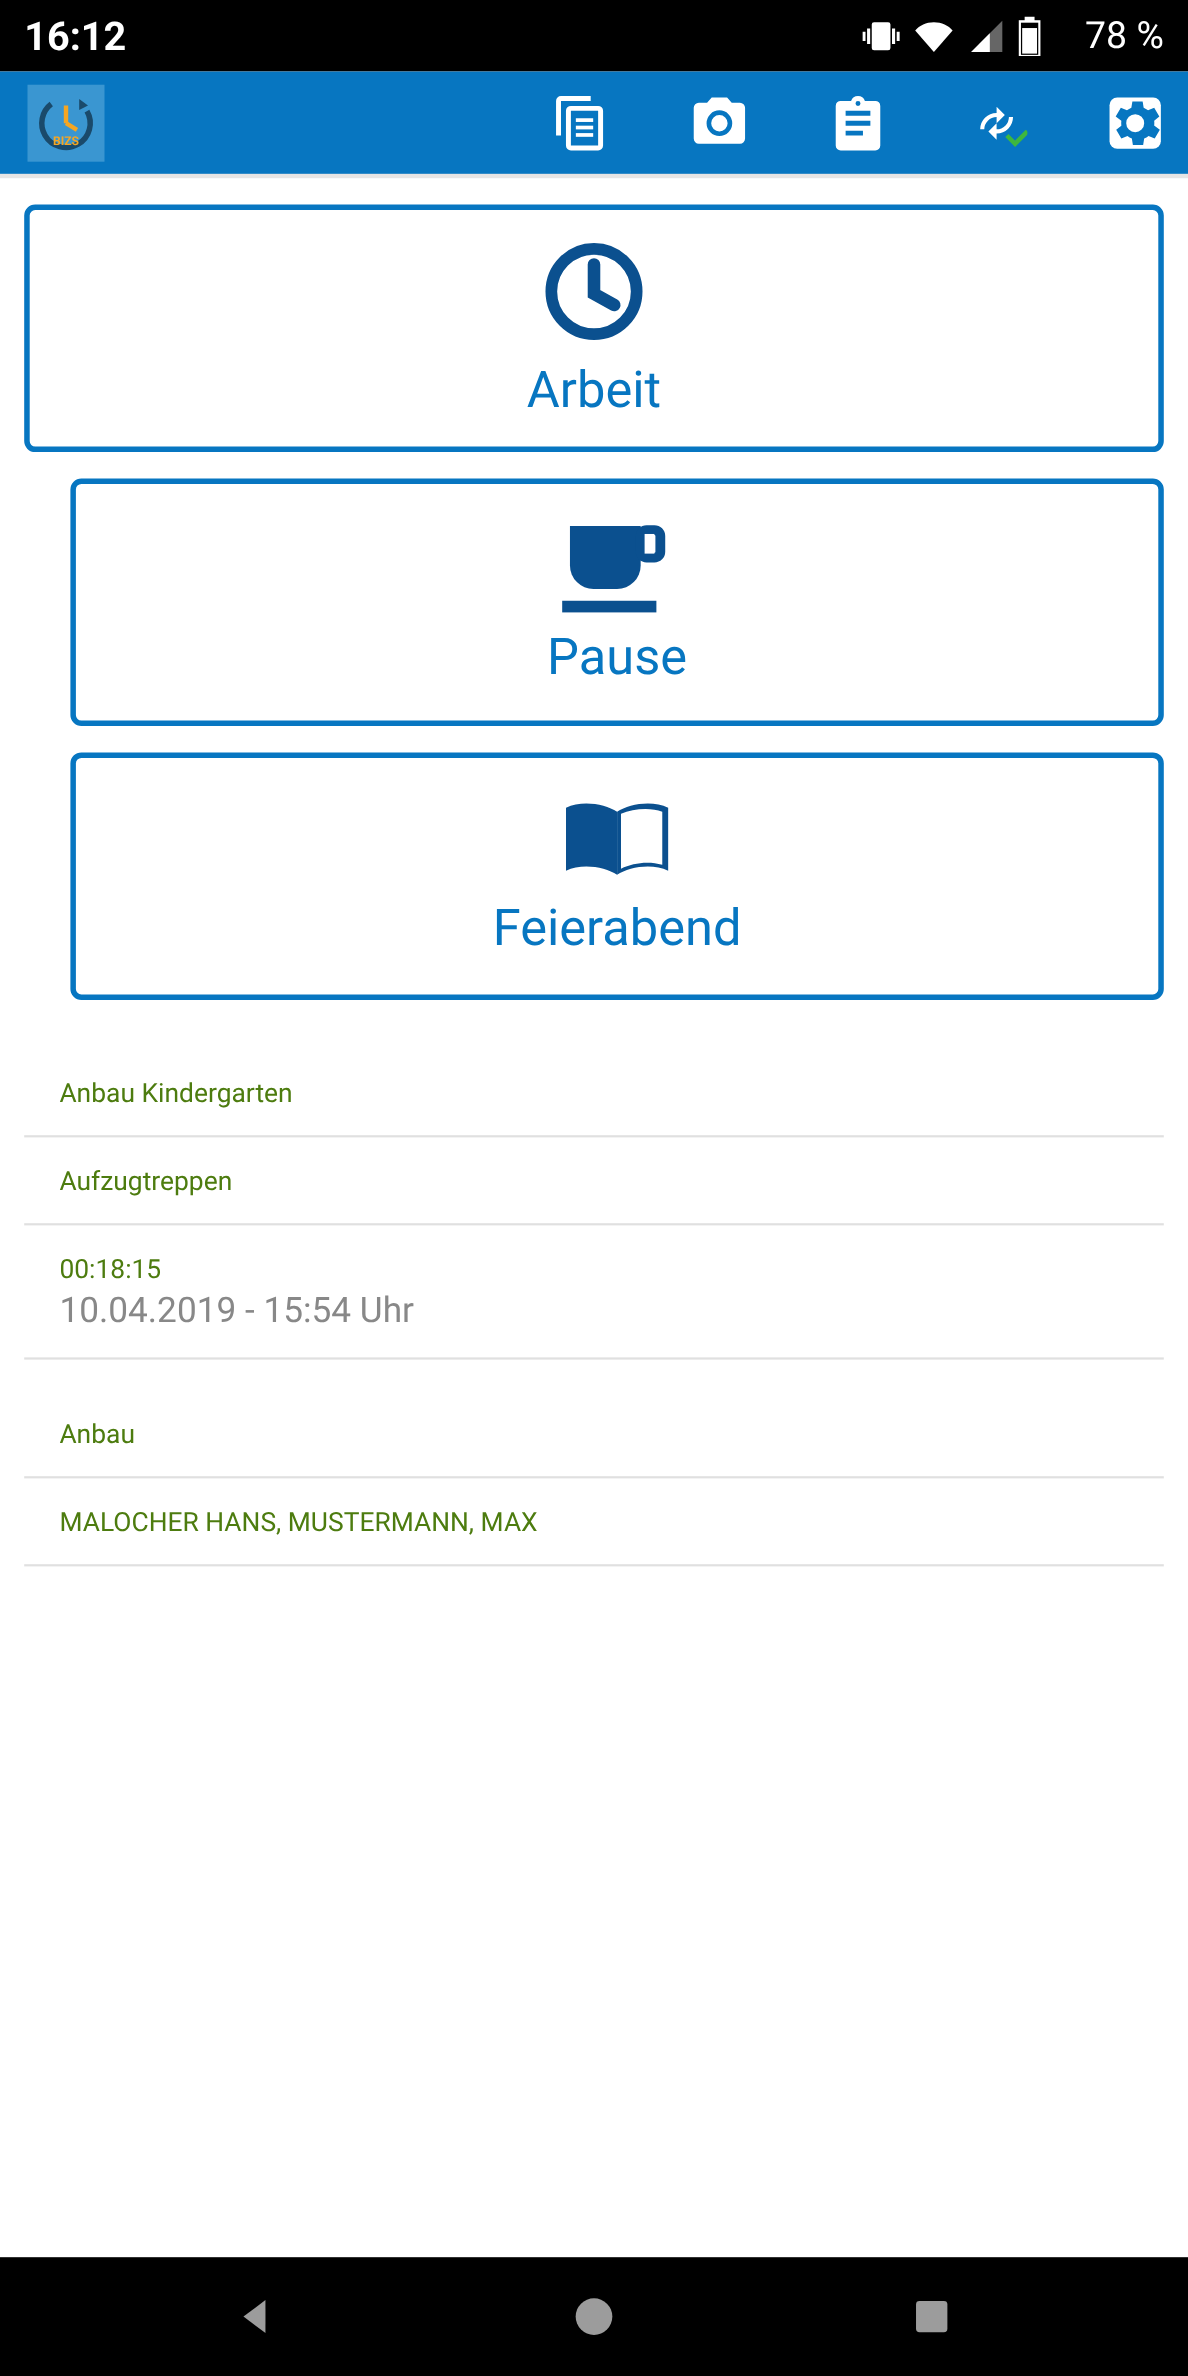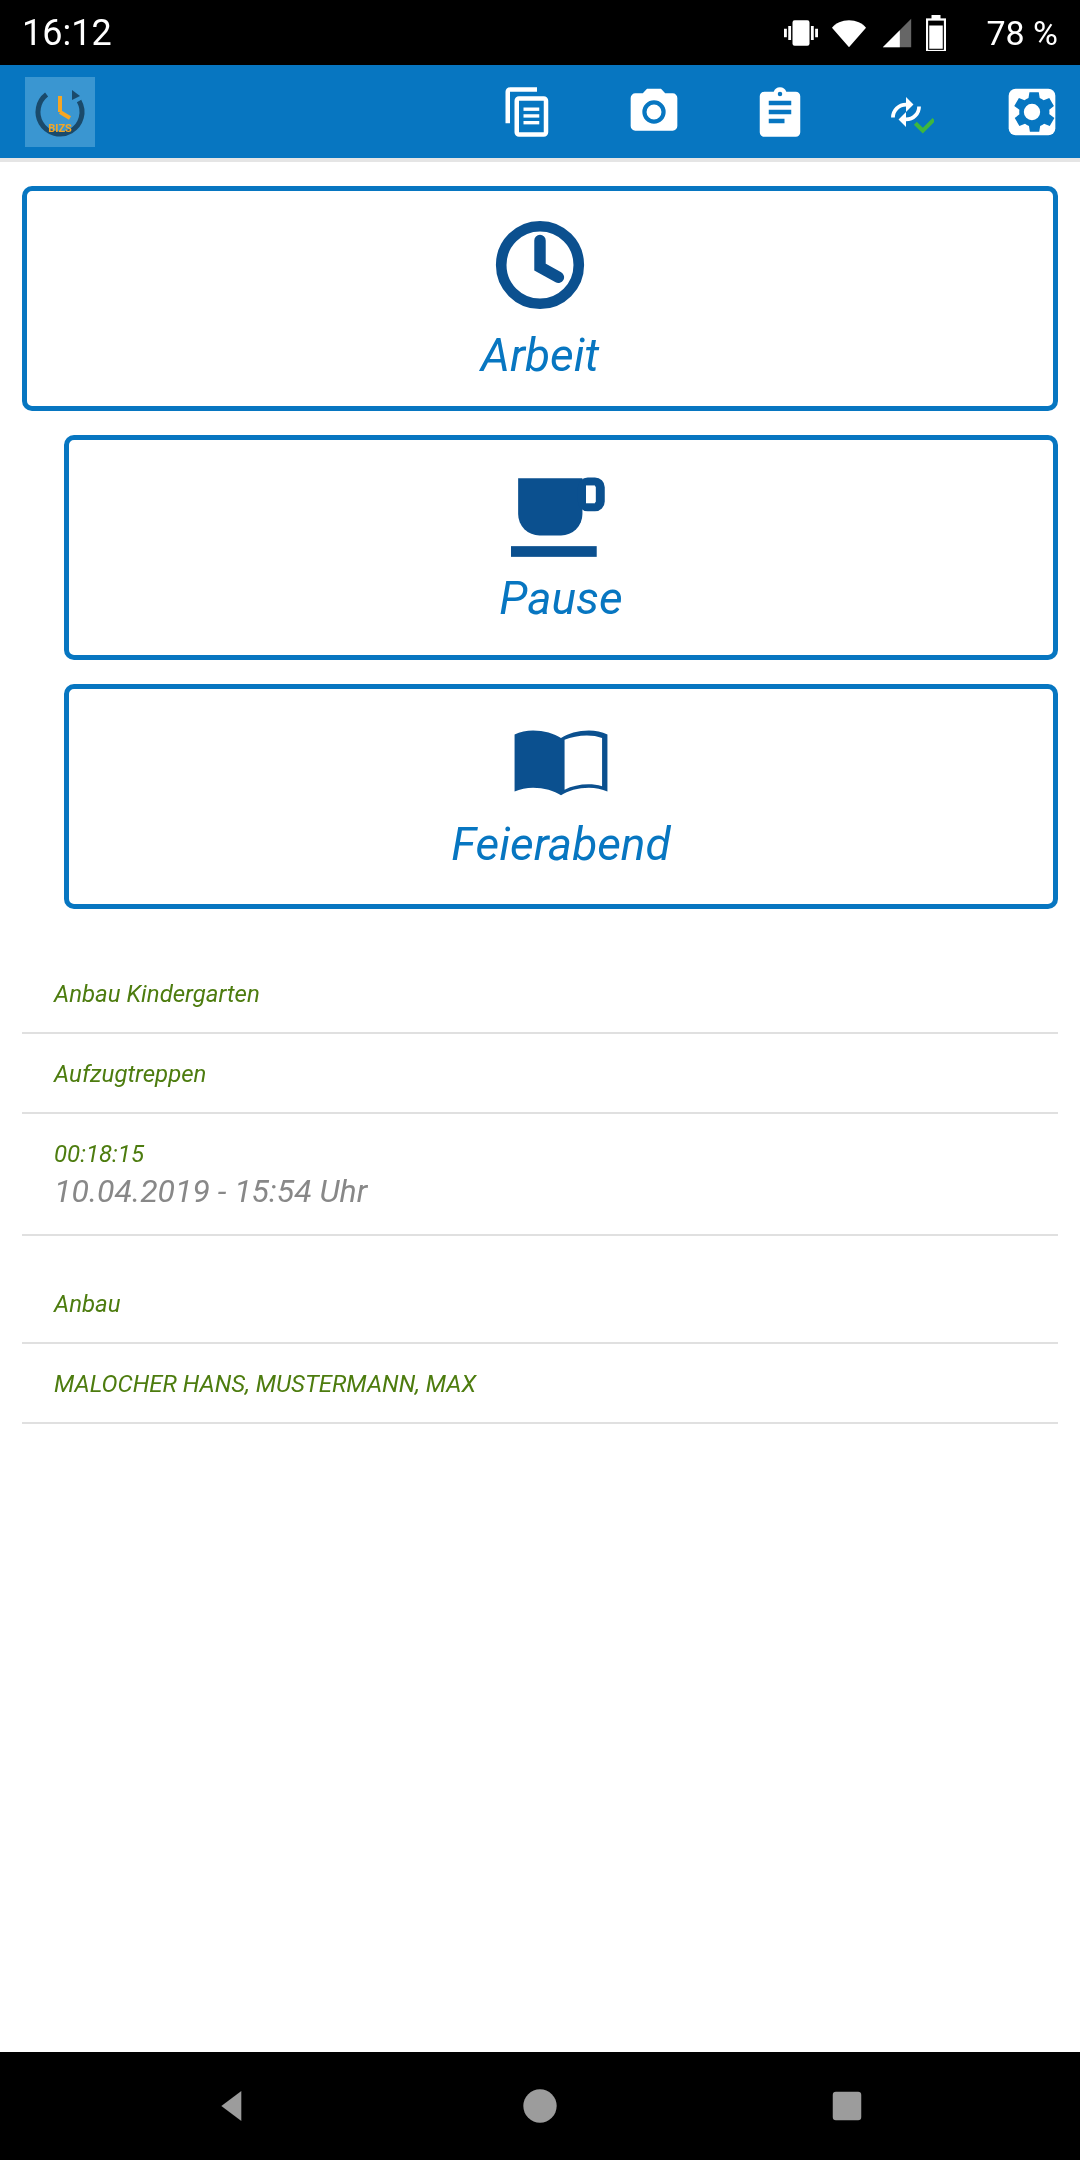--- a/index.html
+++ b/index.html
@@ -9,21 +9,21 @@
   .status-bar {
     background: #000;
     color: #fff;
     height: 65px;
     display: flex;
     align-items: center;
     justify-content: space-between;
     padding: 0 22px 0 22px;
     font-size: 36px;
   }
-  .status-left { font-weight: 400; }
+  .status-left { font-weight: 700; }
   .status-right { display: flex; align-items: center; gap: 12px; }
   .status-right svg { display: block; }
   
   
   .app-bar {
     background: #0776C1;
     height: 97px;
     display: flex;
     align-items: center;
     padding: 0 20px 0 25px;
@@ -40,21 +40,21 @@
   }
   .app-bar-actions {
     margin-left: auto;
     display: flex;
     gap: 70px;
     align-items: center;
   }
   .app-bar-icon { width: 56px; height: 56px; display:flex; align-items:center; justify-content:center; }
   
   
-  .content { padding: 24px 22px 16px 22px; background:#fff;font-style:italic; }
+  .content { padding: 24px 22px 16px 22px; background:#fff; }
   
   .big-button {
     border: 5px solid #0776C1;
     border-radius: 10px;
     background: #fff;
     display: flex;
     flex-direction: column;
     align-items: center;
     justify-content: center;
     height: 225px;

